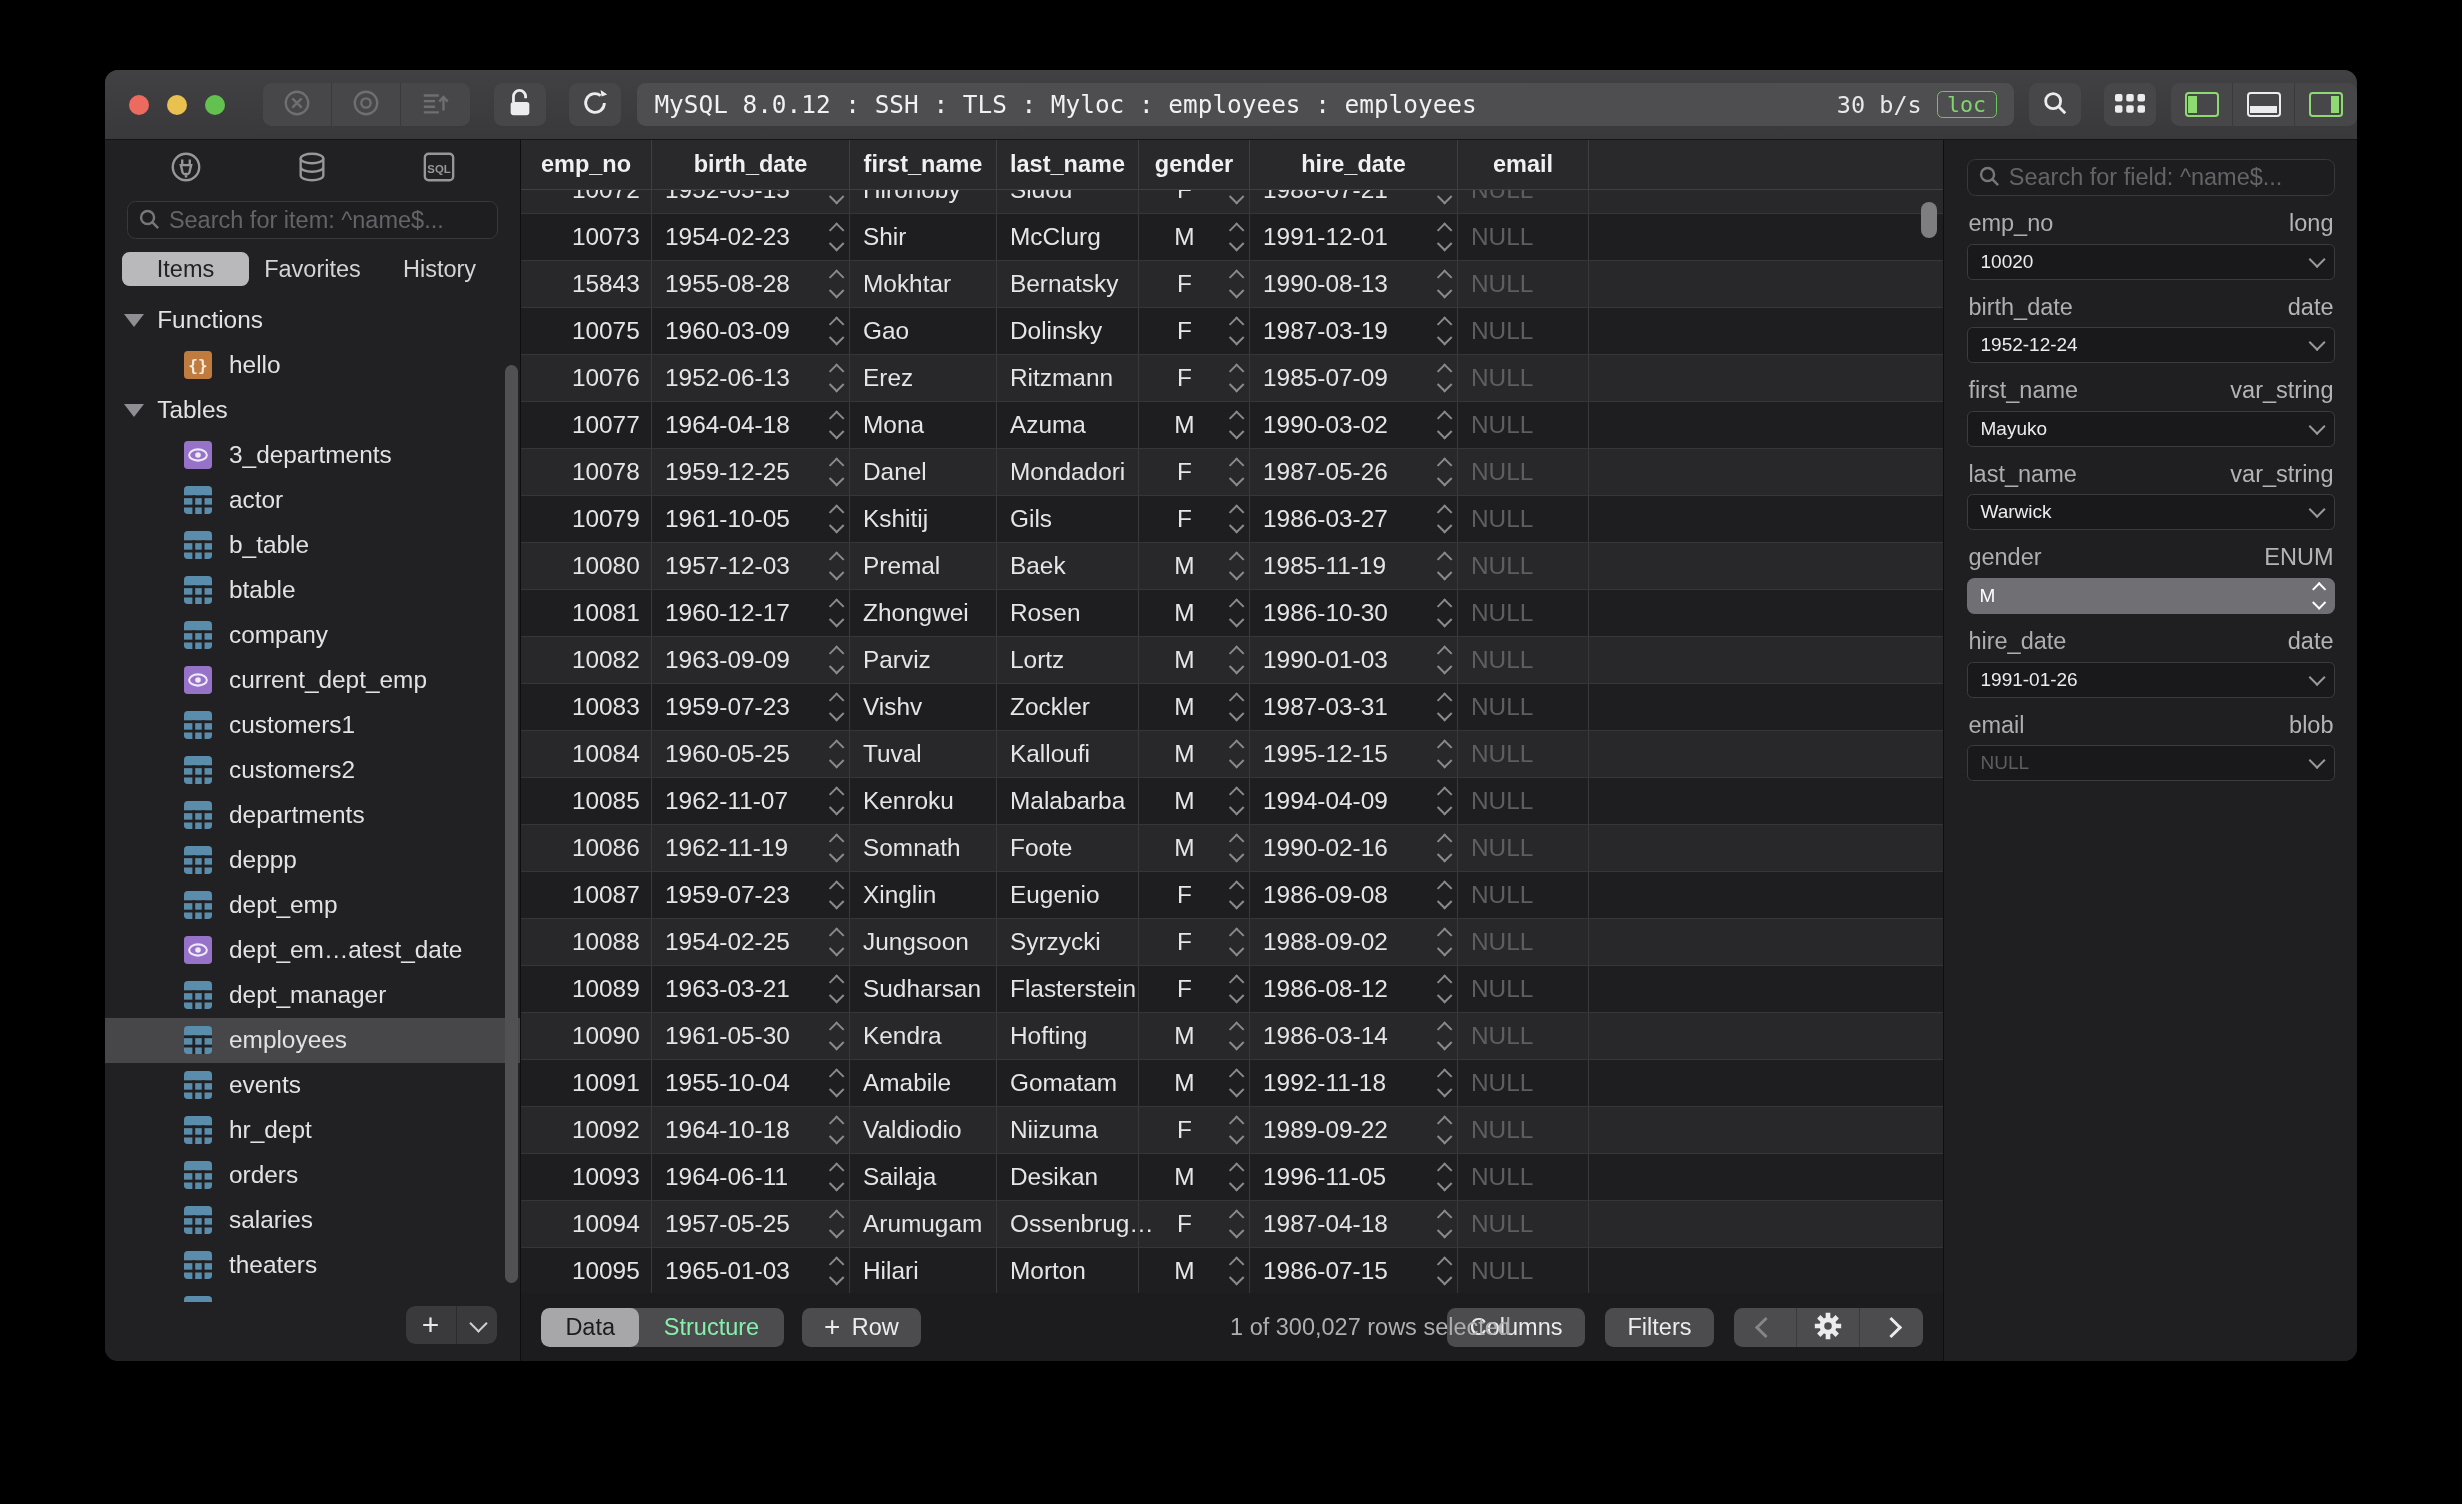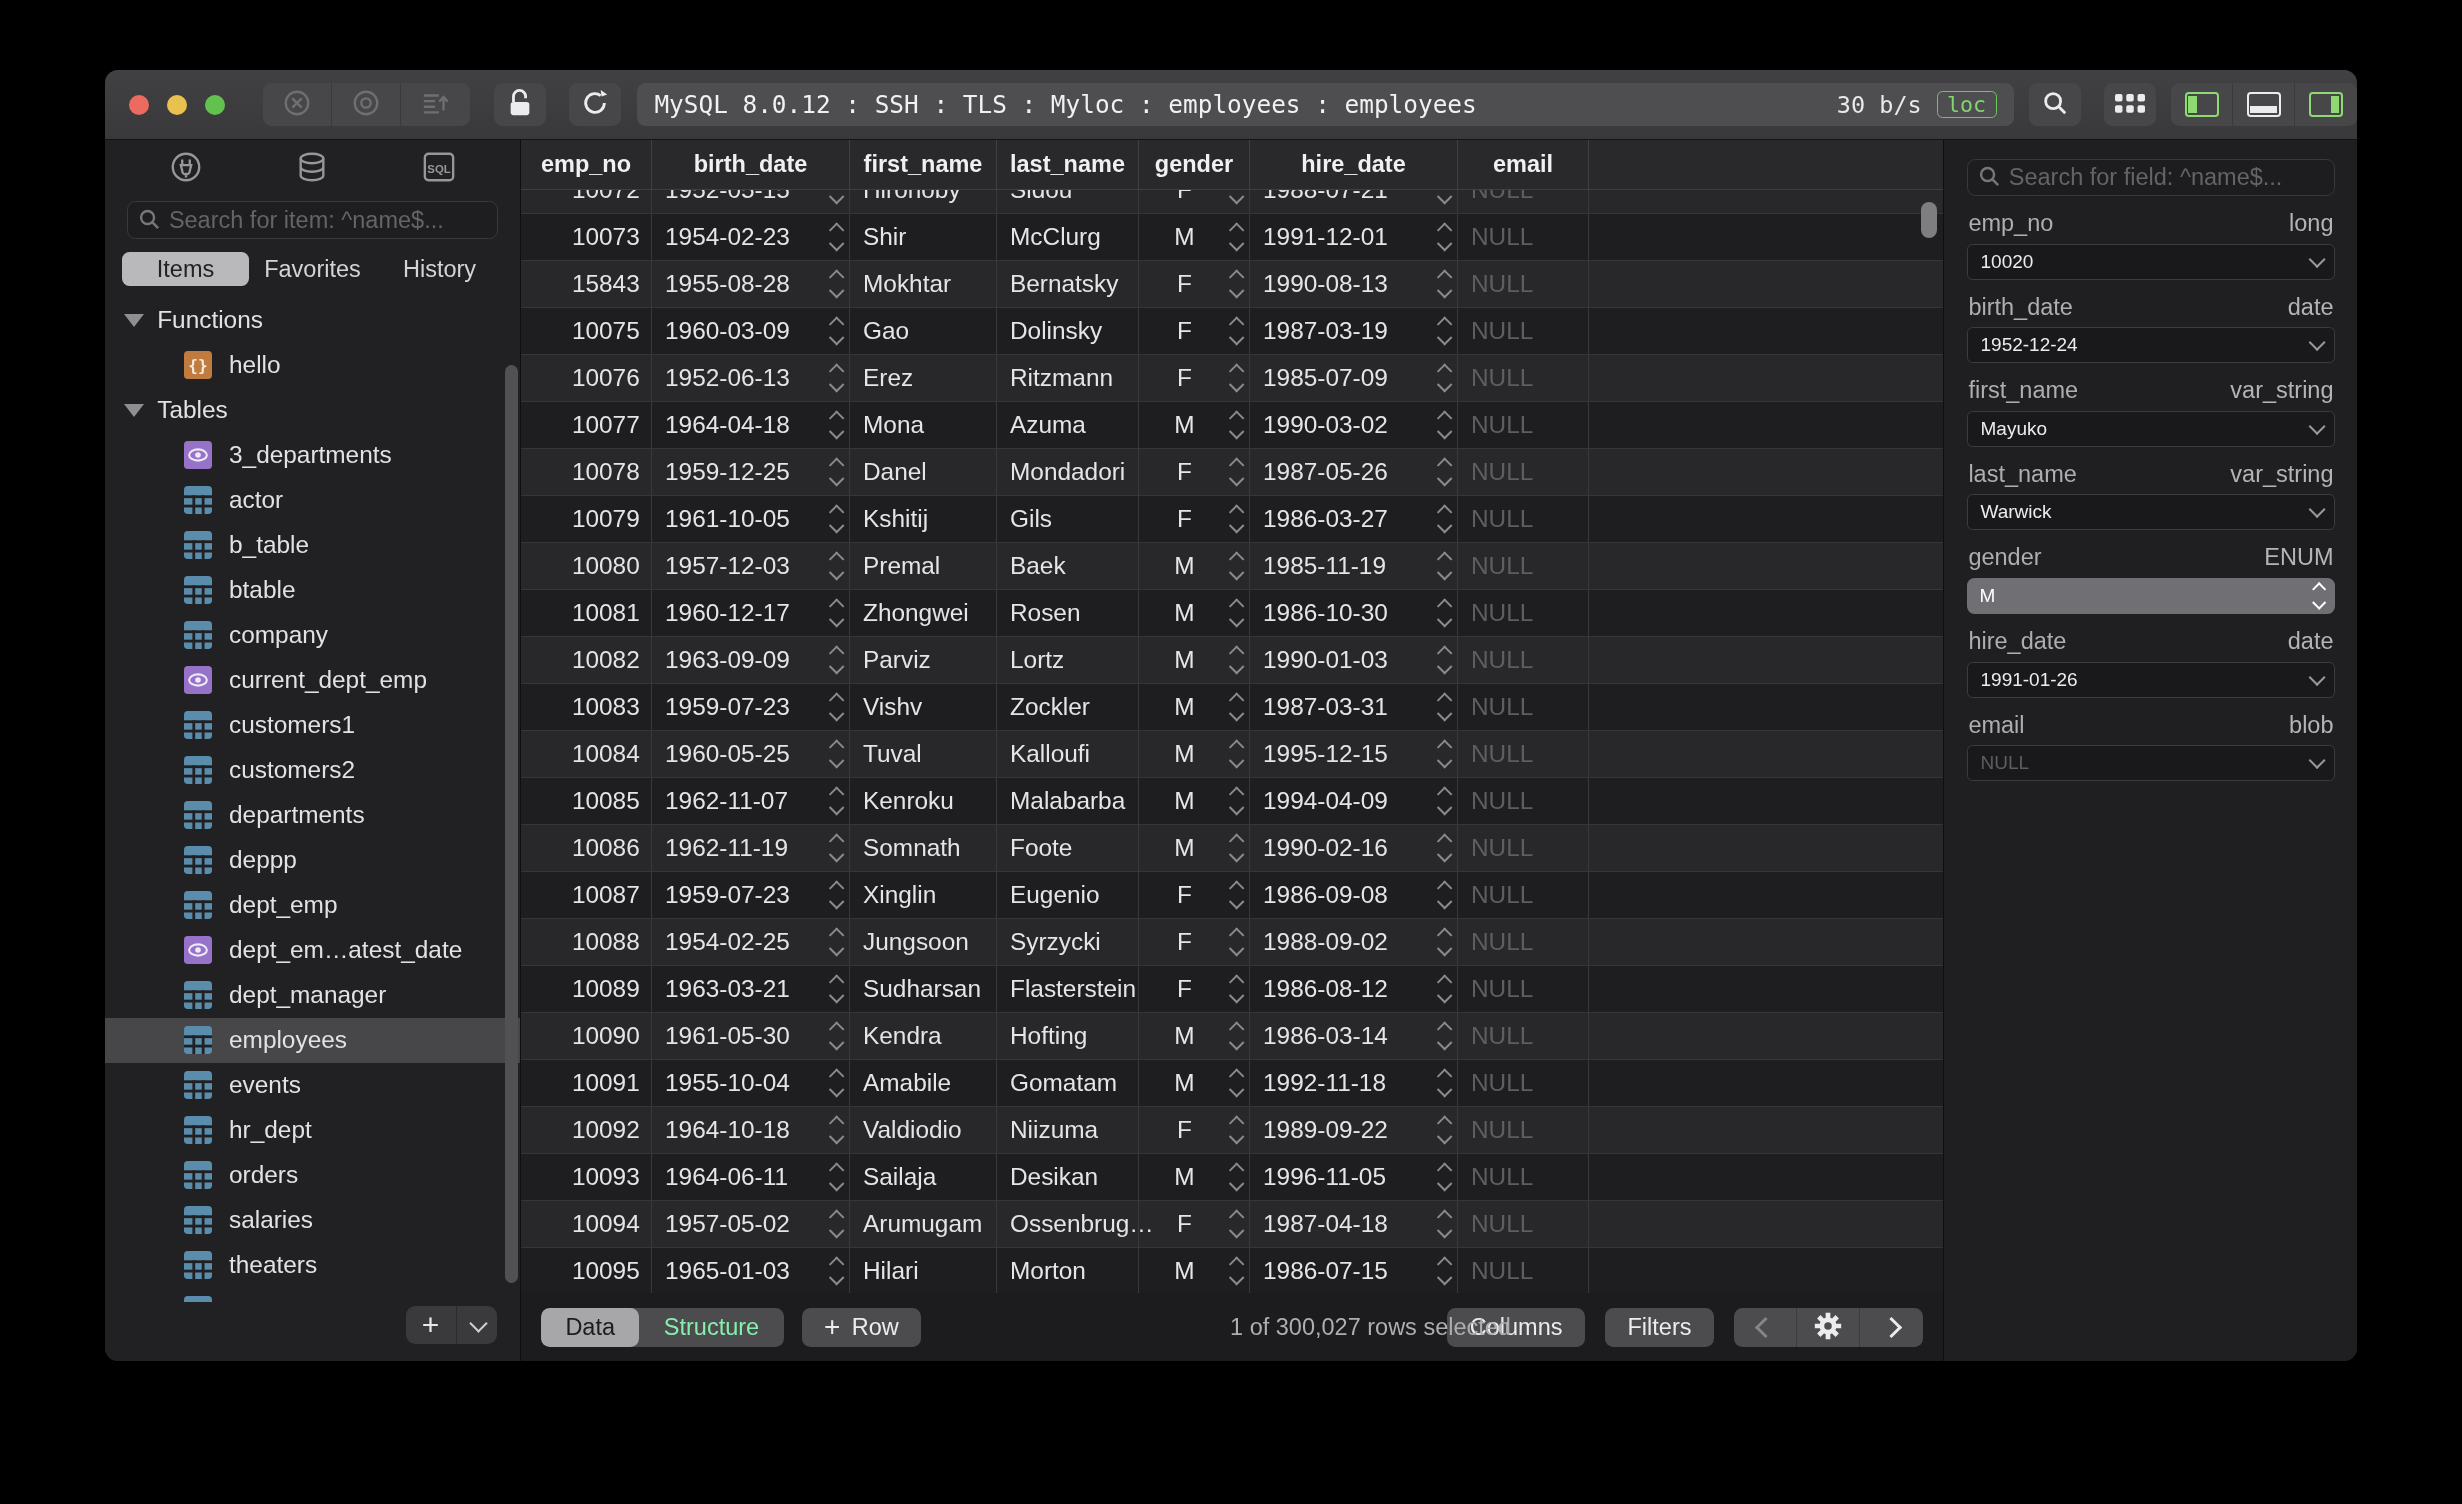--- a/index.html
+++ b/index.html
@@ -1384,21 +1384,21 @@
             <div class="cell null" style="width: 131px;">
               <span>NULL</span>
             </div>
             <div class="cell-fill"></div>
           </div>
           <div class="grow light">
             <div class="cell r" style="width: 131px;">
               <span>10094</span>
             </div>
             <div class="cell" style="width: 198px;">
-              <span>1957-05-02</span>
+              <span>1957-05-25</span>
               <span class="stepper">
                 <b class="up"></b>
                 <b class="dn"></b>
               </span>
             </div>
             <div class="cell" style="width: 147px;">
               <span>Arumugam</span>
             </div>
             <div class="cell" style="width: 142px;">
               <span>Ossenbrug…</span>

